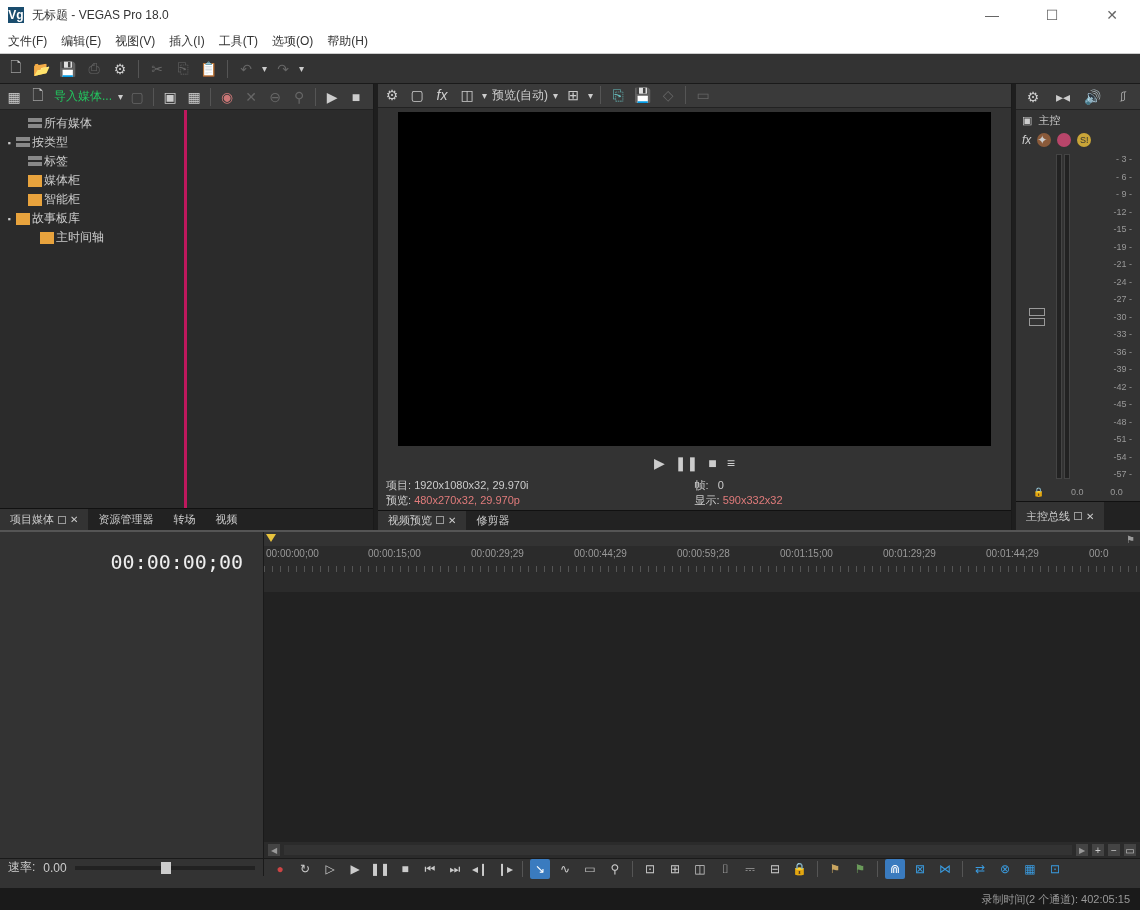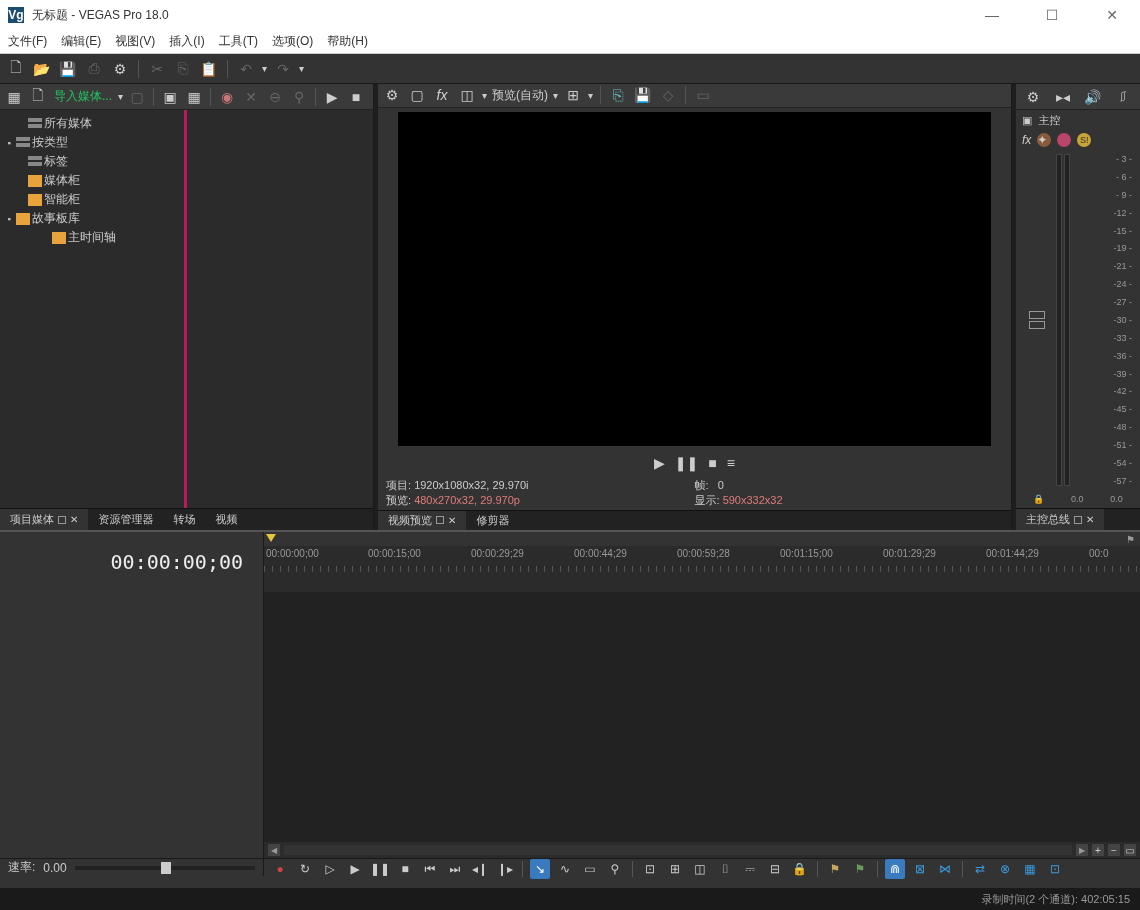--- a/index.html
+++ b/index.html
@@ -27,21 +27,21 @@
 .upper { height: 446px; display: flex; background: #1e1e1e; }
 
 
 .left-panel { width: 374px; display: flex; flex-direction: column; background: #333; border-right: 1px solid #1a1a1a; }
 .left-toolbar { height: 26px; background: #3a3a3a; display: flex; align-items: center; padding: 0 4px; gap: 4px; border-bottom: 1px solid #222; }
 .left-toolbar .label { color: #22c55e; padding: 0 2px; }
 .left-content { flex: 1; display: flex; }
 .tree-panel { width: 187px; background: #2b2b2b; padding: 4px 0; overflow: hidden; border-right: 3px solid #be185d; }
 .tree-item { display: flex; align-items: center; padding: 1px 4px; gap: 2px; white-space: nowrap; cursor: pointer; }
 .tree-item.l1 { padding-left: 16px; }
-.tree-item.l2 { padding-left: 40px; }
+.tree-item.l2 { padding-left: 28px; }
 .tree-icon { width: 14px; height: 12px; display: inline-block; }
 .folder-icon { background: #e8a33d; }
 .stack-icon { background: linear-gradient(#888 0 33%, transparent 33% 50%, #888 50% 83%, transparent 83%); }
 .expand { width: 10px; text-align: center; color: #ccc; font-size: 9px; }
 .thumb-panel { flex: 1; background: #2b2b2b; }
 .left-tabs { height: 22px; background: #222; display: flex; align-items: center; font-size: 11px; border-top: 1px solid #111; }
 .left-tab { padding: 0 10px; height: 100%; display: flex; align-items: center; gap: 4px; cursor: pointer; }
 .left-tab.active { background: #333; }
 .tab-close { font-size: 10px; }
 .tab-max { font-size: 9px; border: 1px solid #999; width: 8px; height: 8px; }
@@ -64,21 +64,21 @@
 .master-header { height: 20px; background: #333; display: flex; align-items: center; padding: 0 6px; gap: 6px; font-size: 11px; }
 .master-fx { height: 20px; display: flex; align-items: center; padding: 0 6px; gap: 6px; }
 .fx-icon { width: 14px; height: 14px; border-radius: 50%; display: inline-block; }
 .master-meter { flex: 1; display: flex; padding: 4px 6px; gap: 4px; position: relative; }
 .meter-split { width: 30px; display: flex; flex-direction: column; align-items: center; justify-content: center; }
 .split-box { width: 16px; height: 8px; border: 1px solid #999; margin: 1px 0; }
 .meter-bars { width: 30px; display: flex; gap: 2px; align-items: flex-end; }
 .meter-bar { width: 6px; background: #222; height: 100%; border: 1px solid #444; }
 .meter-scale { flex: 1; display: flex; flex-direction: column; justify-content: space-between; font-size: 9px; color: #999; text-align: right; padding-right: 2px; }
 .master-footer { height: 18px; display: flex; align-items: center; justify-content: space-around; font-size: 9px; color: #999; padding: 0 4px; }
-.master-tabs { height: 22px; background: #222; display: flex; align-items: flex-end; font-size: 11px; border-top: 1px solid #111; }
+.master-tabs { height: 29px; background: #222; display: flex; align-items: flex-end; font-size: 11px; border-top: 1px solid #111; }
 
 
 .timeline-area { flex: 1; display: flex; flex-direction: column; background: #2b2b2b; border-top: 2px solid #555; }
 .timeline-top { display: flex; height: 60px; }
 .tl-header { width: 264px; background: #333; display: flex; align-items: center; justify-content: flex-end; padding-right: 20px; border-right: 1px solid #1a1a1a; }
 .tl-time { font-size: 20px; color: #eee; font-family: monospace; }
 .tl-ruler-wrap { flex: 1; background: #2b2b2b; position: relative; }
 .tl-marker-row { height: 14px; background: #333; position: relative; }
 .tl-marker { position: absolute; left: 2px; top: 2px; width: 0; height: 0; border-left: 5px solid transparent; border-right: 5px solid transparent; border-top: 8px solid #e8c33d; }
 .tl-flag { position: absolute; right: 4px; top: 2px; width: 10px; height: 10px; color: #999; font-size: 10px; }

